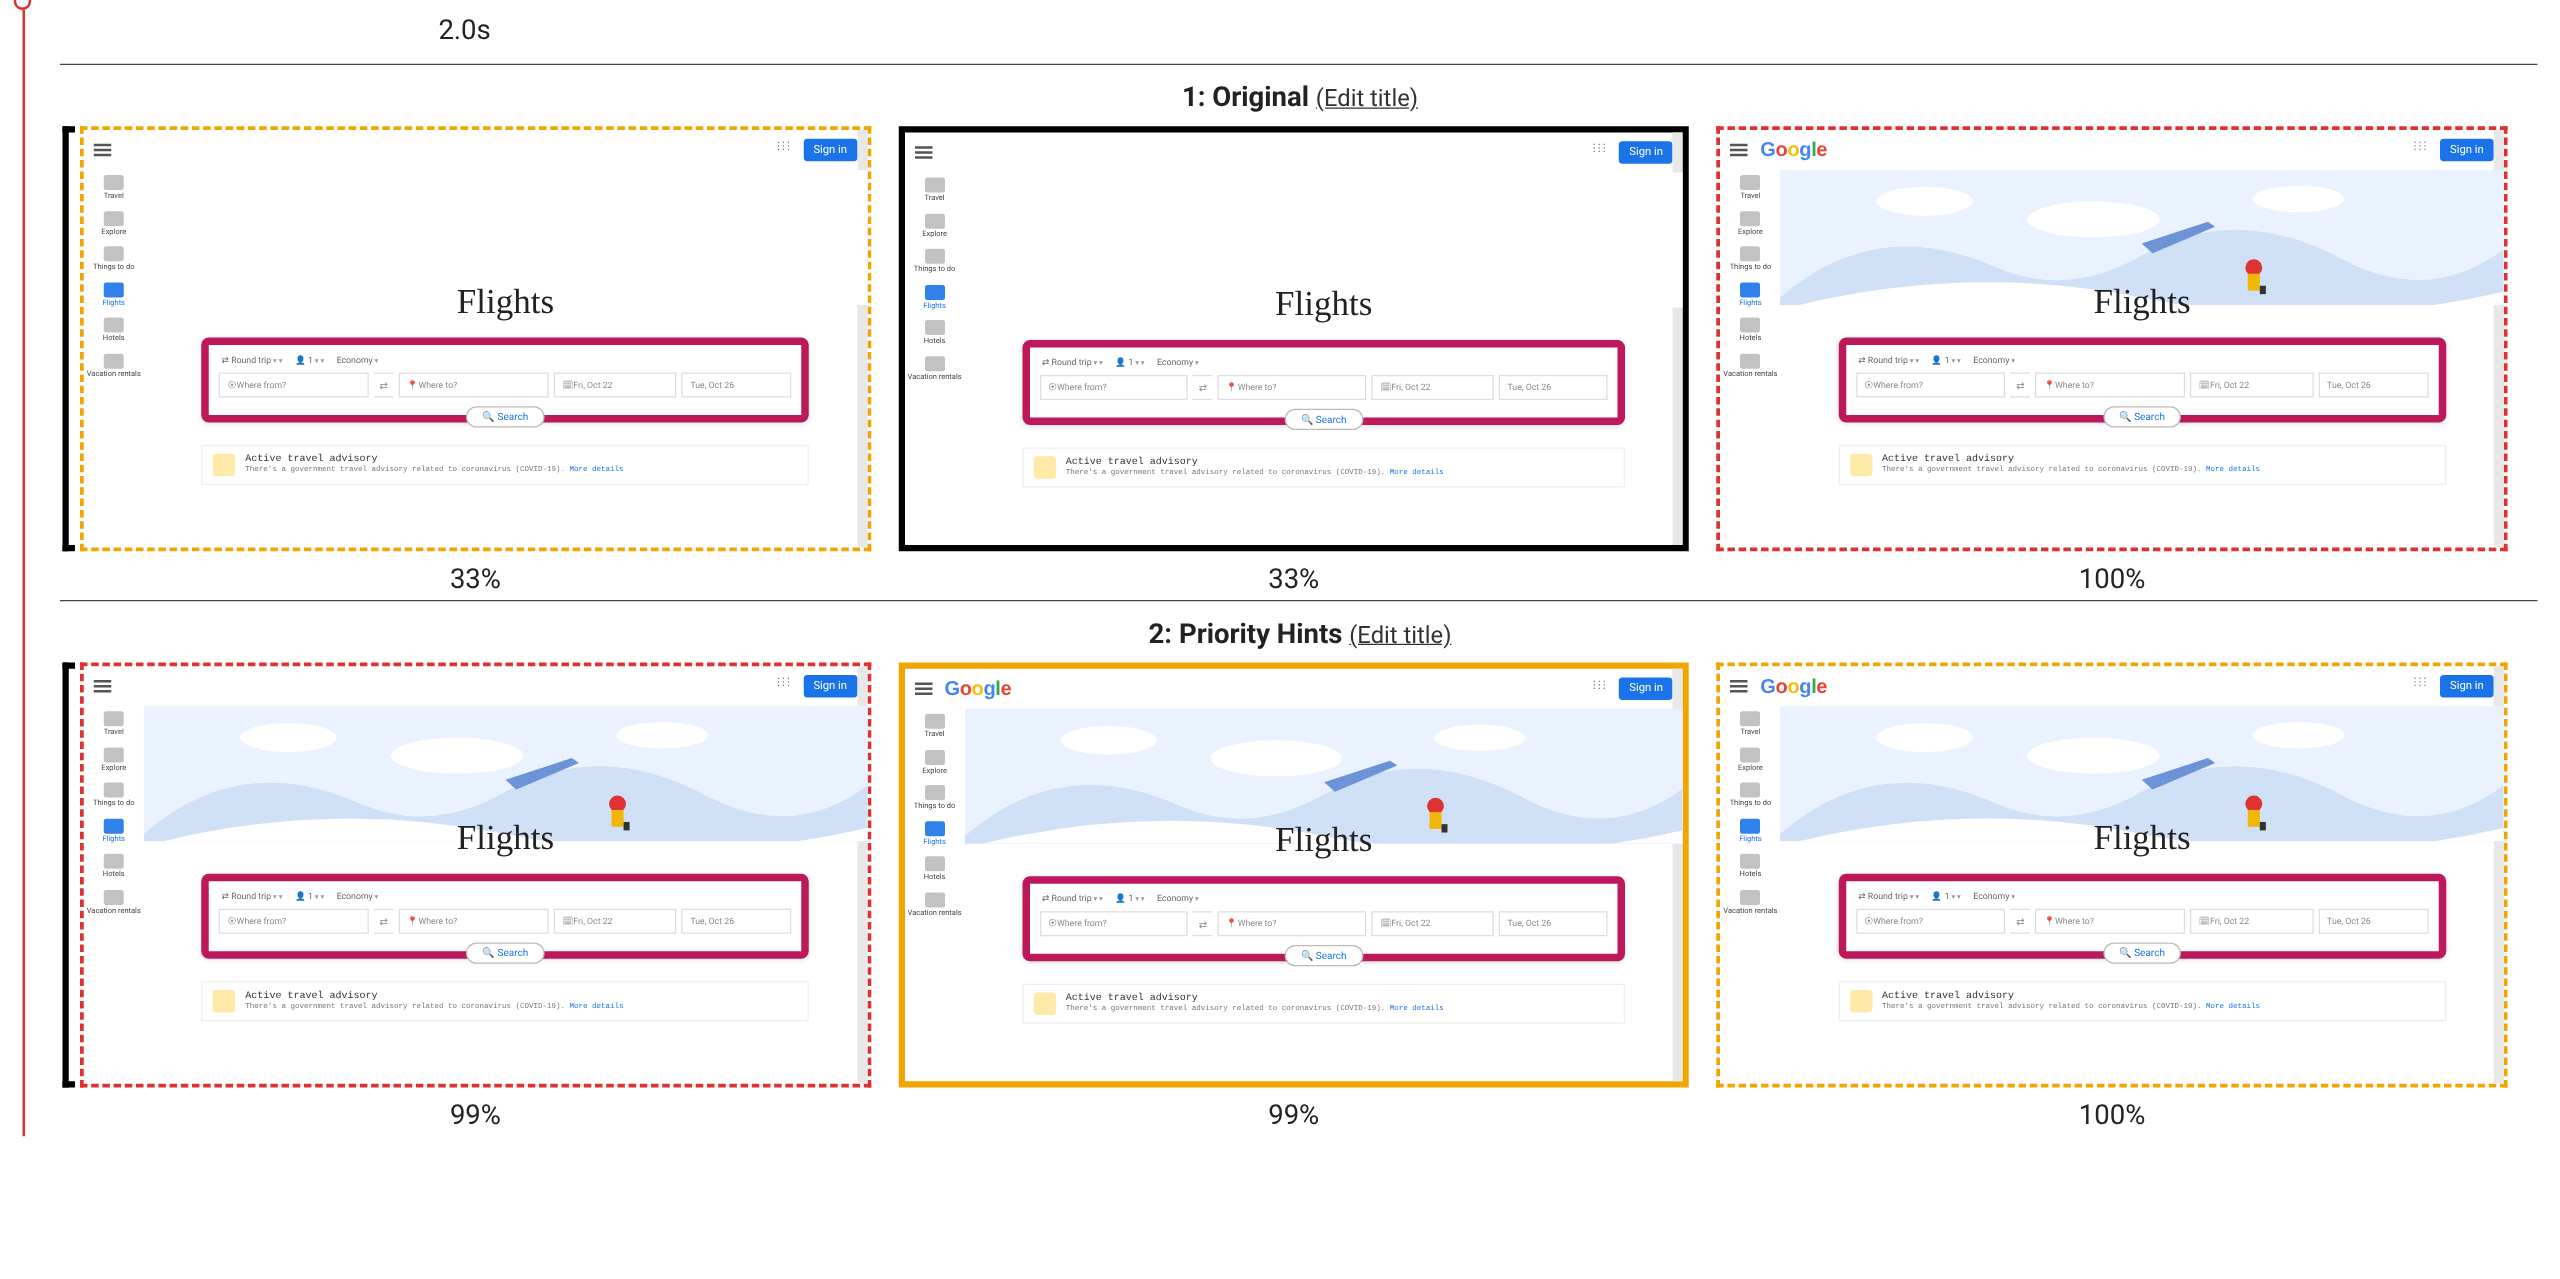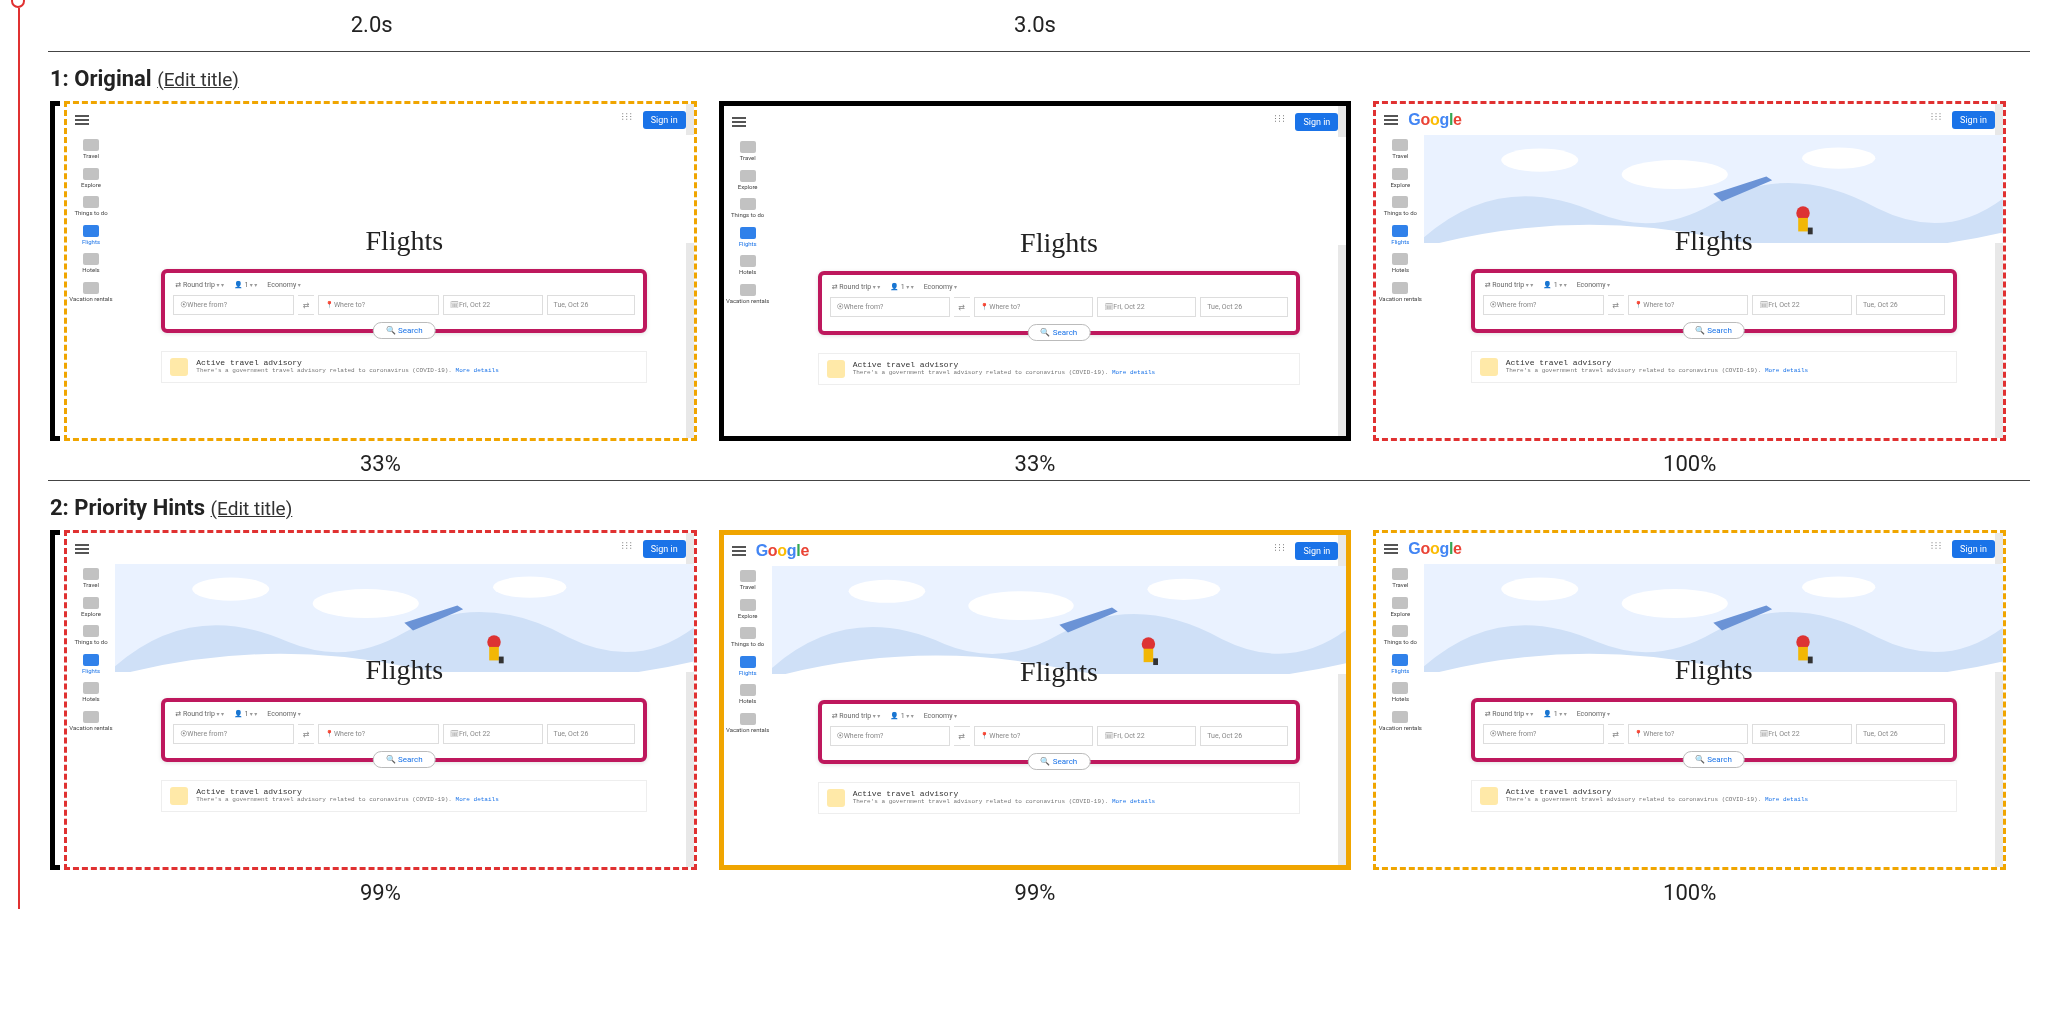--- a/index.html
+++ b/index.html
@@ -26,21 +26,21 @@
     background: #e03131;
   }
   .content { position: relative; padding-left: 22px; }
   .time-header {
     display: grid;
     grid-template-columns: 1fr 1fr 1fr;
     padding: 12px 0 14px 0;
   }
   .time-col { text-align: center; font-weight: 400; font-size: 22px; }
   .divider { border-top: 1px solid #444; margin-left: 8px; }
-  .row-title { font-size: 22px; font-weight: 400; padding: 14px 0 10px 10px; }
+  .row-title { font-size: 22px; font-weight: 400; padding: 14px 0 10px 10px; text-align: center; }
   .row-title b { font-weight: 700; }
   .edit-link { color: #333; text-decoration: underline; font-size: 19px; cursor: pointer; }
   .frames {
     display: grid;
     grid-template-columns: 1fr 1fr 1fr;
     gap: 22px;
     padding: 0 24px;
   }
   .frame-cell { display: flex; flex-direction: column; align-items: center; }
   .thumb-outer {
@@ -96,21 +96,21 @@
     width: 100%; height: 108px; background:#fff; position:relative; overflow:hidden;
   }
   .hero.loaded { background:#eaf2ff; }
   .hero.loaded svg { display:block; }
   .hero svg { display:none; position:absolute; inset:0; width:100%; height:100%; }
   .hero-title {
     font-family: Georgia, serif; font-size: 28px; color:#222; margin-top:-18px; text-align:center;
     position:relative;
   }
   .search-card {
-    width: 84%; background:#fff; border:4px solid #be185d; border-radius:6px;
+    width: 84%; background:#fff; border:6px solid #be185d; border-radius:6px;
     box-shadow: 0 1px 4px rgba(0,0,0,.12);
     margin-top: 12px; padding: 6px 8px 14px;
     position:relative;
   }
   .chips { font-size:7px; color:#666; padding:2px 0 6px 2px; display:flex; gap:10px; }
   .chips span::after { content:" ▾"; font-size:6px; color:#999; }
   .fields { display:flex; gap:4px; }
   .fld { flex:1; border:1px solid #ddd; height:20px; font-size:7px; color:#888; padding:4px 6px; display:flex; align-items:center; overflow:hidden; white-space:nowrap; }
   .swap { width:16px; text-align:center; color:#888; font-size:8px; border:1px solid #ddd; border-left:none; border-right:none; height:20px; display:flex; align-items:center; justify-content:center;}
   .search-btn {
@@ -134,21 +134,20 @@
 </head>
 <body>
 
 <div class="timeline-wrap">
   <div class="marker-circle"></div>
   <div class="vline"></div>
   <div class="content">
 
     <div class="time-header">
       <div class="time-col">2.0s</div>
-      <div class="time-col">3.0s</div>
     </div>
 
     <div id="rows">
         <div class="divider"></div>
         <div class="row-title"><b>1: Original</b> <span class="edit-link">(Edit title)</span></div>
         <div class="frames">
   <div class="frame-cell">
     <div class="thumb-outer">
       <div class="lcp-bracket" style="display: block;"></div>
       <div class="thumb bd-amber">

